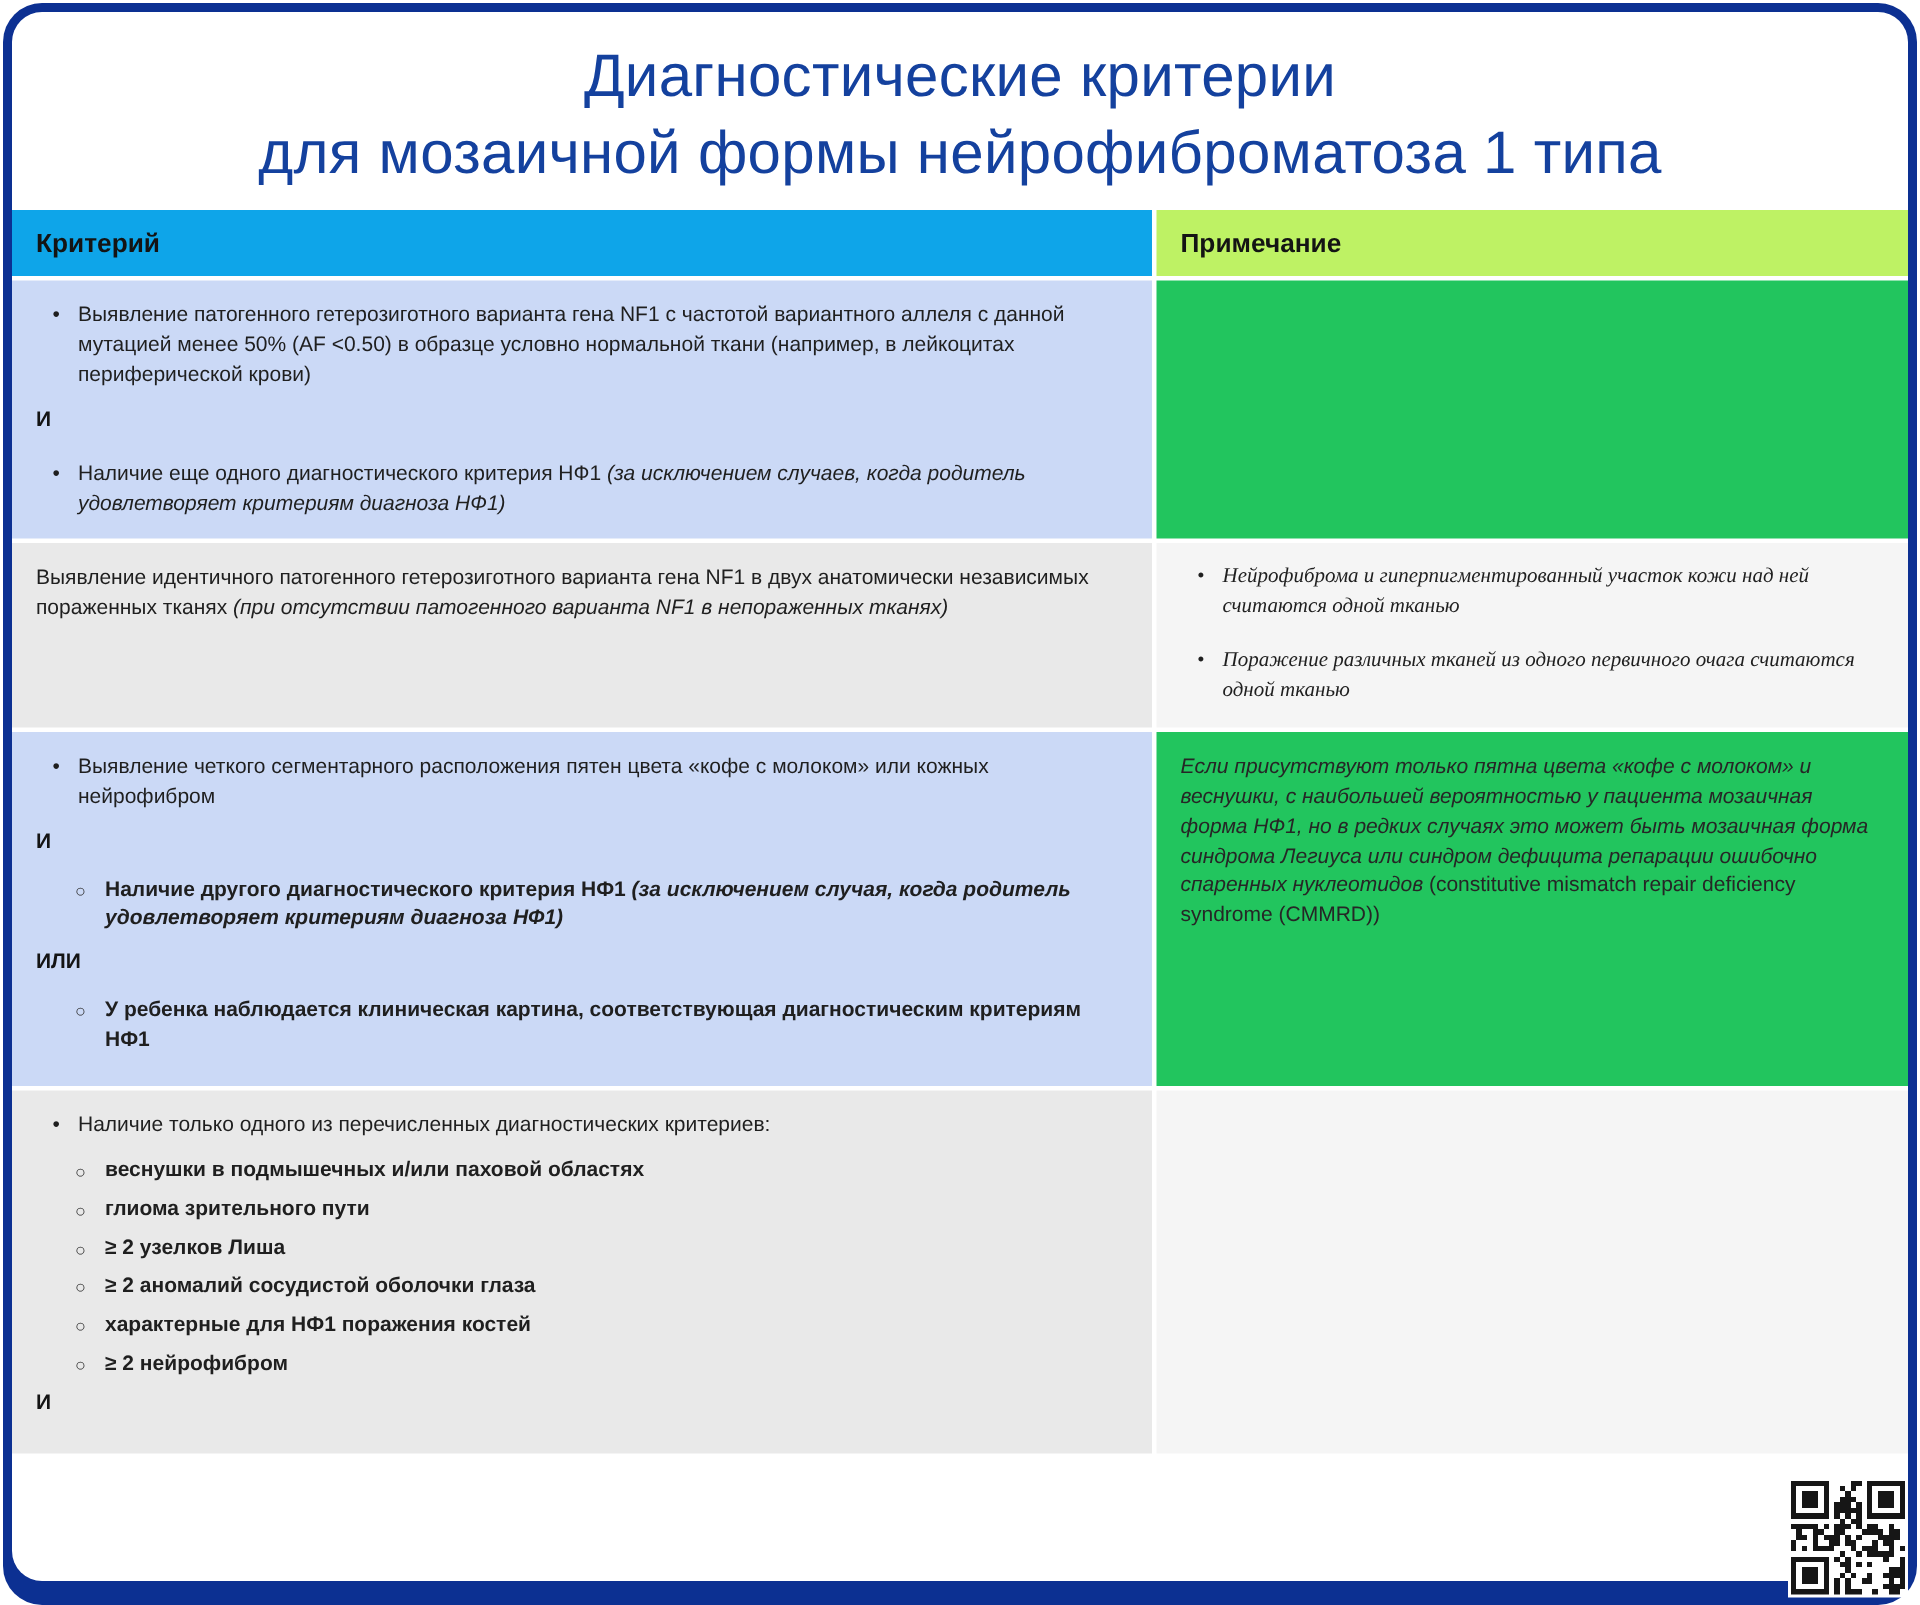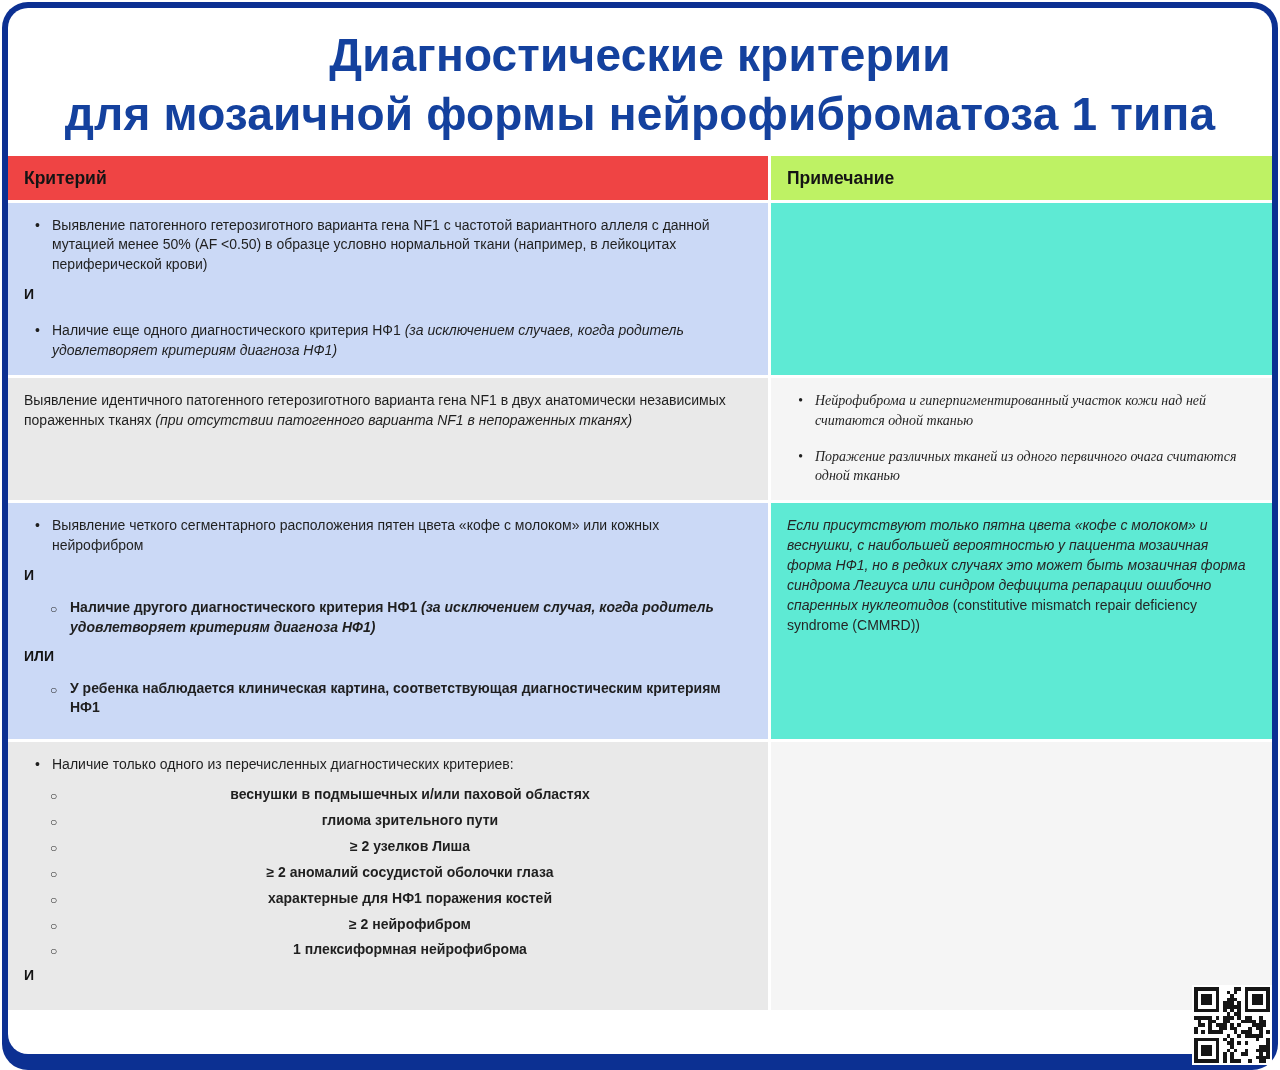--- a/index.html
+++ b/index.html
@@ -11,43 +11,43 @@
   .panel{
     position:absolute;left:2px;top:2px;right:2px;bottom:0;
     background:#0C3092;border-radius:26px;
   }
   .inner{
     position:absolute;left:6px;top:6px;right:6px;bottom:16px;
     background:#ffffff;border-radius:20px;overflow:hidden;
   }
   .title-wrap{ text-align:center;padding:18px 30px 12px; }
   .title-line{
-    display:block;font-size:46px;font-weight:700;color:#14419E;line-height:1.28;
+    display:block;font-size:40px;font-weight:400;color:#14419E;line-height:1.28;
     letter-spacing:.2px;
   }
   .grid{
     display:grid;grid-template-columns:760px 1fr;gap:3px;background:#ffffff;
   }
   .cell{
     font-size:14px;line-height:1.42;color:#1F1F1F;padding:13px 18px 12px 16px;
   }
   .head{ font-weight:700;padding:10px 18px 9px 16px;font-size:17.5px;color:#141414; }
-  .c-head{ background:#ef4444; }
+  .c-head{ background:#0ea5e9; }
   .n-head{ background:#bef264; }
   .c-blue{ background:#CBD9F6; }
-  .n-blue{ background:#5eead4; }
+  .n-blue{ background:#22c55e; }
   .c-gray{ background:#E9E9E9; }
   .n-gray{ background:#F5F5F5;font-family:Liberation Serif, serif; }
 
   .li{ position:relative;padding-left:28px;margin:0 0 10px; }
   .li::before{ content:"•";position:absolute;left:11px;top:0; }
   .li:last-child{ margin-bottom:2px;margin-top:16px; }
   .li-sub{ position:relative;padding-left:46px;margin:0 0 9px;font-weight:bold; }
   .li-sub::before{ content:"\25CB";position:absolute;left:26px;top:3px;font-size:12px;color:#2a2a2a; }
-  .li-sub.tight{ margin:0 0 6px;text-align:center; }
+  .li-sub.tight{ margin:0 0 6px; }
   .conn{ font-weight:700;margin:3px 0 12px;color:#141414; }
   .it{ font-style:italic; }
   .note-li{ font-style:italic; }
   .note-para{ font-style:italic;color:#262626; }
   .note-para .reg{ font-style:normal; }
   .qr{
     position:absolute;right:6px;bottom:5px;width:80px;height:80px;
     background:#ffffff;padding:2px;box-sizing:border-box;z-index:5;
   }
   .qr svg{ width:100%;height:100%;display:block; }
@@ -113,21 +113,20 @@
       <div class="cell c-gray">
         <div class="li">
           <span>Наличие только одного из перечисленных диагностических критериев:</span>
         </div>
         <div class="li-sub tight"><span>веснушки в подмышечных и/или паховой областях</span></div>
         <div class="li-sub tight"><span>глиома зрительного пути</span></div>
         <div class="li-sub tight"><span>≥ 2 узелков Лиша</span></div>
         <div class="li-sub tight"><span>≥ 2 аномалий сосудистой оболочки глаза</span></div>
         <div class="li-sub tight"><span>характерные для НФ1 поражения костей</span></div>
         <div class="li-sub tight"><span>≥ 2 нейрофибром</span></div>
-        <div class="li-sub tight"><span>1 плексиформная нейрофиброма</span></div>
         <div class="conn">И</div>
 
       </div>
       <div class="cell n-gray"></div>
 
     </div>
 
   </div>
 
   <div class="qr">

